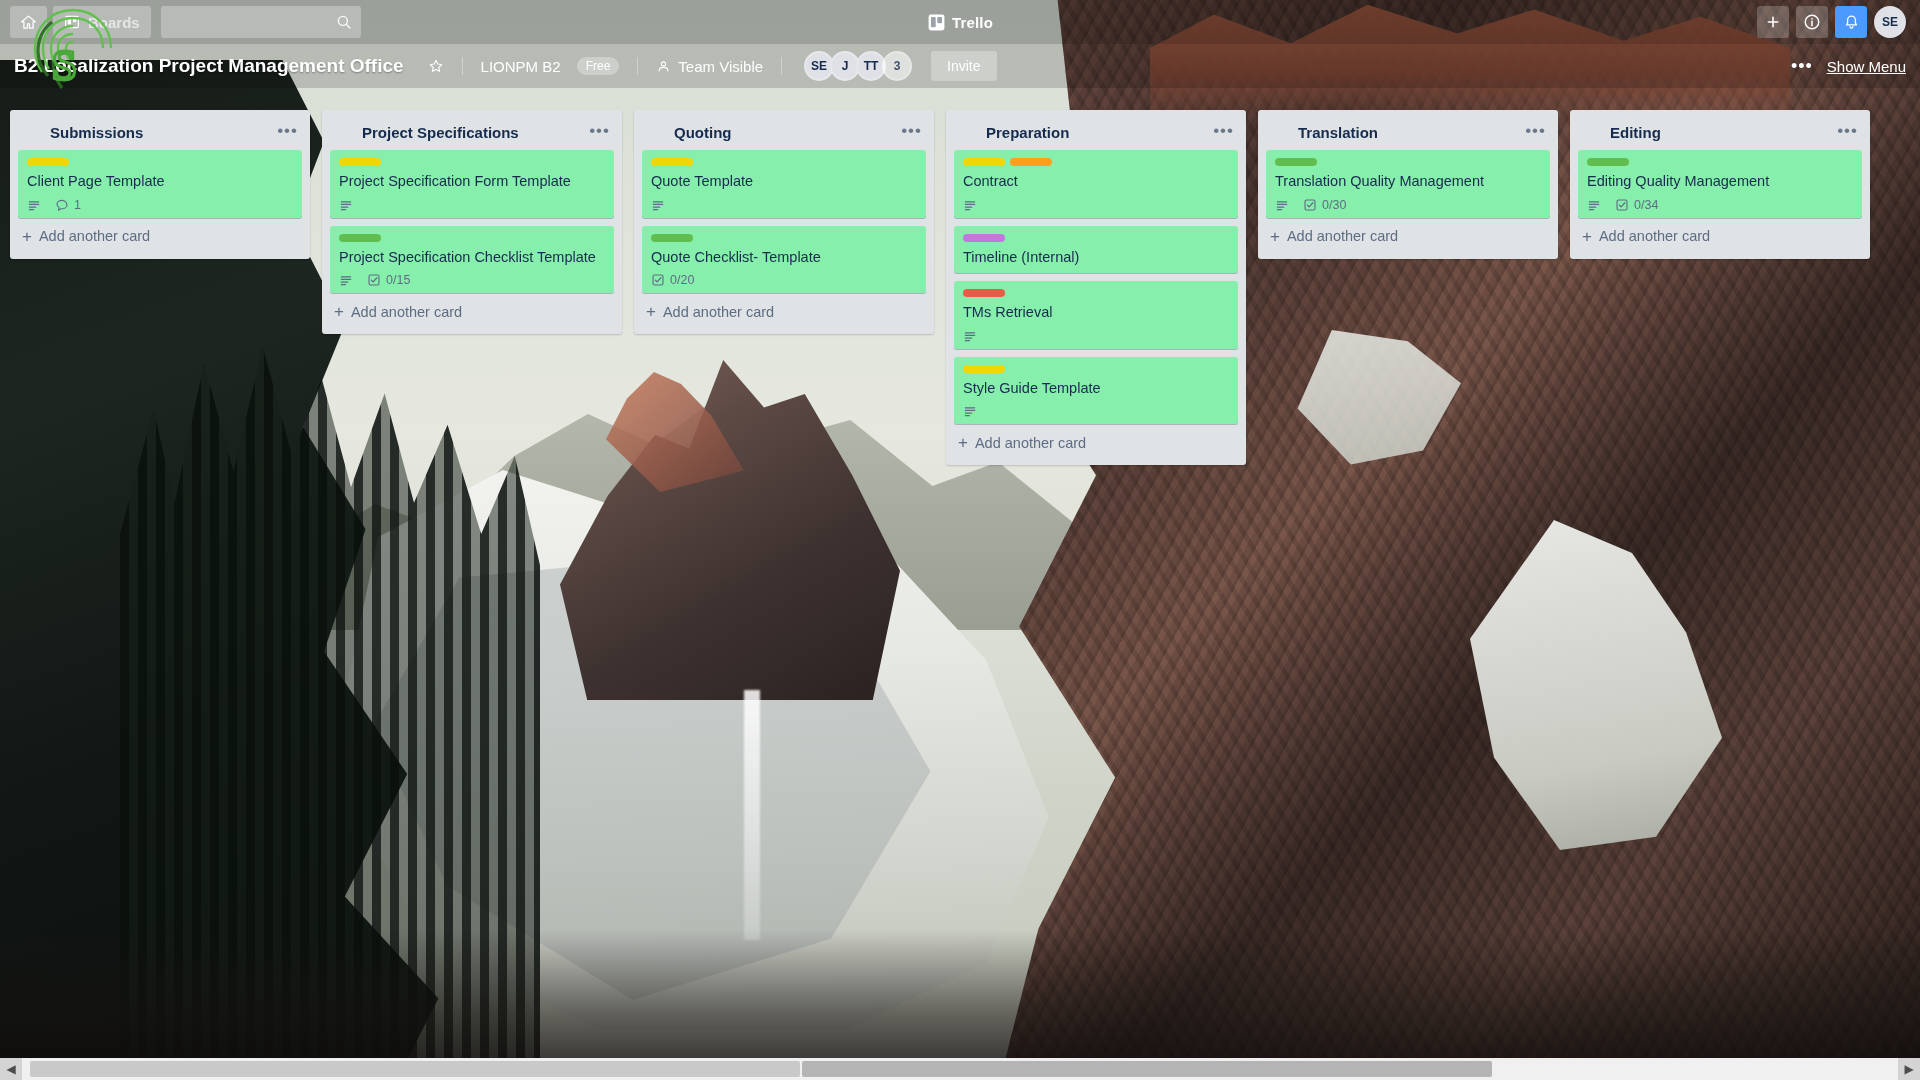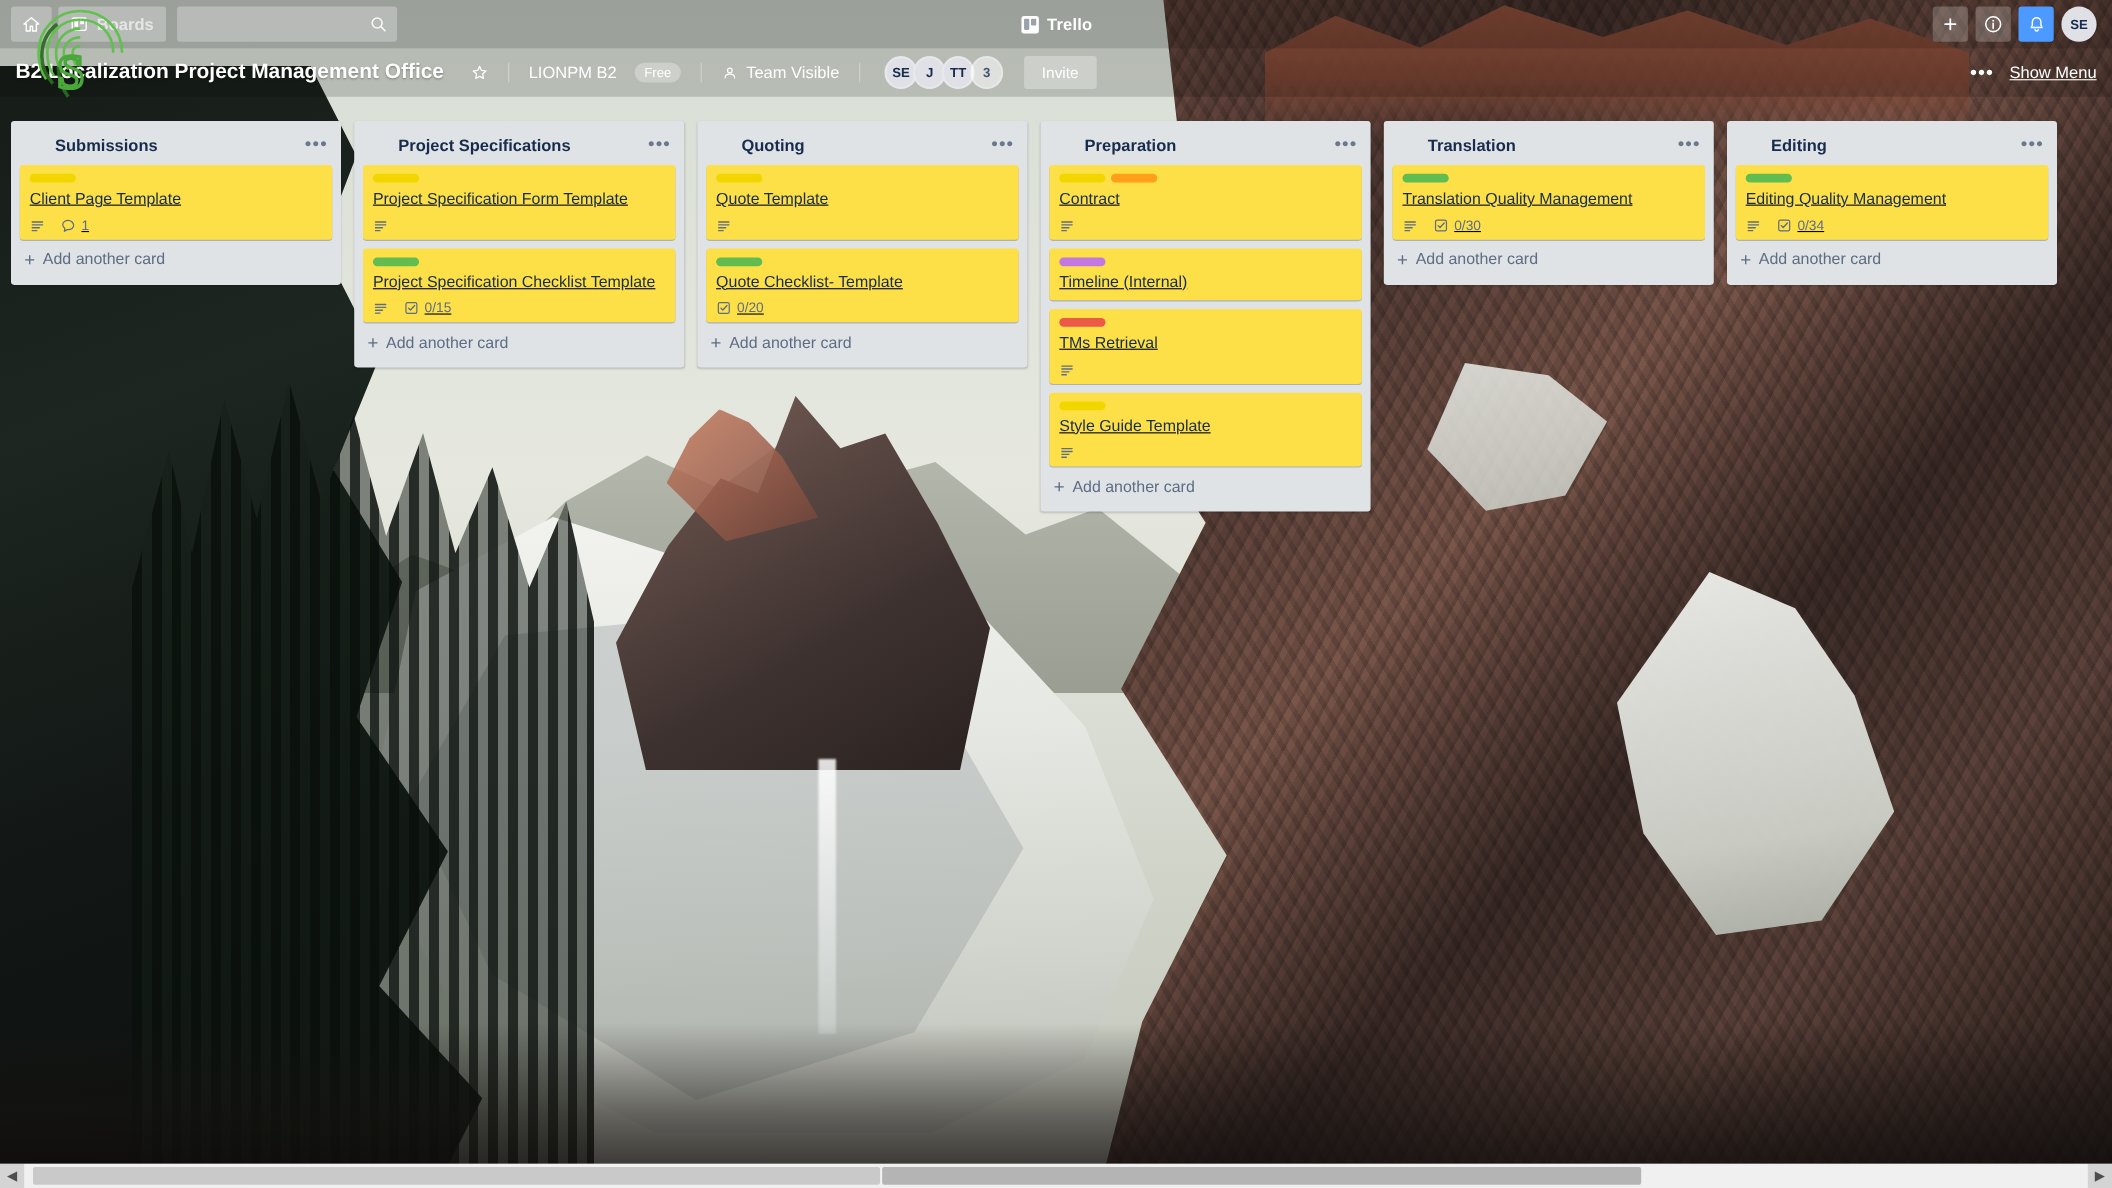--- a/index.html
+++ b/index.html
@@ -206,22 +206,22 @@
   }
   .list-header {
     display:flex; align-items:flex-end; justify-content:space-between;
     padding:11px 12px 9px 12px;
     margin-left:28px;
   }
   .list-title { font-size:15px; font-weight:700; color:#172b4d; cursor:pointer; }
   .list-menu { color:#6b778c; font-size:17px; letter-spacing:1px; cursor:pointer; }
   .cards { padding:0 8px; display:flex; flex-direction:column; gap:8px; overflow:visible; }
   .card {
-    background:#fde047; border-radius:3px; padding:8px 9px 6px 9px;
-    box-shadow:0 1px 0 rgba(9,30,66,.25); cursor:pointer;text-decoration:underline;
+    background:#86efac; border-radius:3px; padding:8px 9px 6px 9px;
+    box-shadow:0 1px 0 rgba(9,30,66,.25); cursor:pointer;
   }
   .labels { display:flex; gap:5px; margin-bottom:6px; }
   .label { width:42px; height:8px; border-radius:4px; }
   .card-title { font-size:14.5px; color:#172b4d; line-height:1.35; margin-bottom:6px; }
   .badges { display:flex; align-items:center; gap:14px; color:#5e6c84; font-size:12.5px; }
   .badge { display:flex; align-items:center; gap:5px; }
   .add-card {
     display:flex; align-items:center; gap:7px; color:#5e6c84; font-size:14.5px;
     padding:10px 12px 8px 12px; cursor:pointer;
   }

